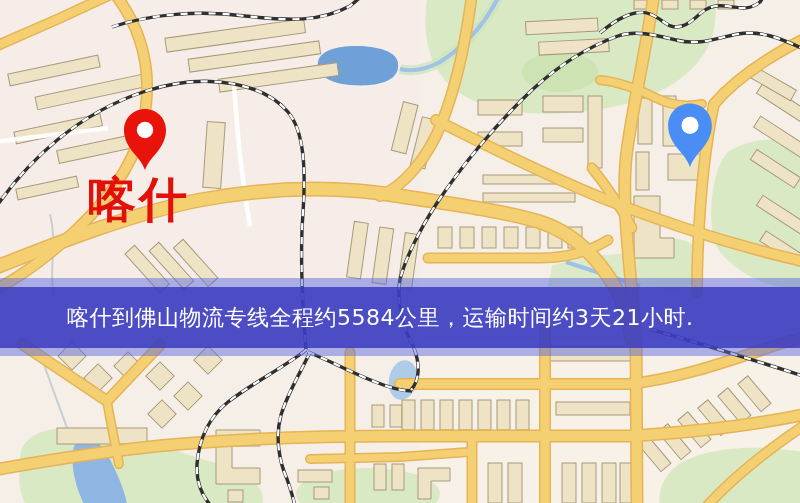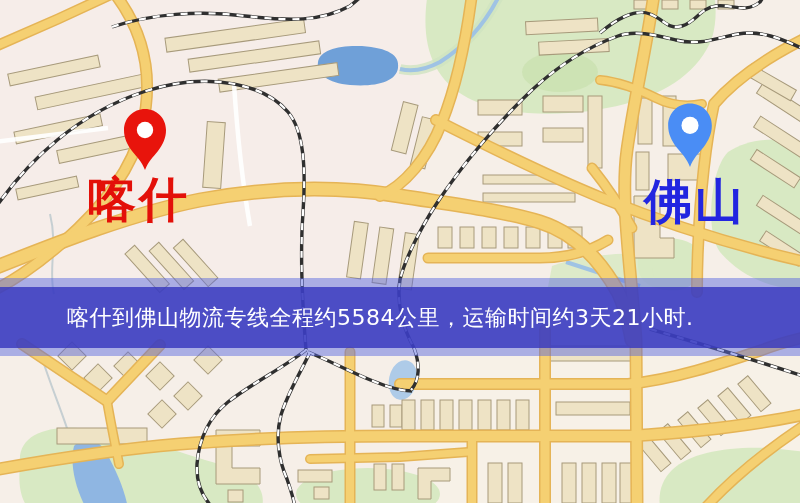--- a/index.html
+++ b/index.html
@@ -269,19 +269,18 @@
     <path d="M0,0 C-3,-8 -8,-13 -13,-19 C-18,-26 -21,-32 -21,-40 C-21,-52 -11.5,-61 0,-61 C11.5,-61 21,-52 21,-40 C21,-32 18,-26 13,-19 C8,-13 3,-8 0,0 Z" fill="#e8140c"></path>
     <circle cx="0" cy="-40" r="8.2" fill="#ffffff"></circle>
   </g>
   <g transform="translate(690,167) scale(1.04)">
     <path d="M0,0 C-3,-8 -8,-13 -13,-19 C-18,-26 -21,-32 -21,-40 C-21,-52 -11.5,-61 0,-61 C11.5,-61 21,-52 21,-40 C21,-32 18,-26 13,-19 C8,-13 3,-8 0,0 Z" fill="#4a8df5"></path>
     <circle cx="0" cy="-40" r="8.2" fill="#ffffff"></circle>
   </g>
 </svg>
 
   <div class="city-label" style="left: 88px; top: 178px; color: rgb(227, 16, 9);">喀什</div>
-  <div class="city-label" style="left: 644px; top: 180px; color: rgb(34, 37, 224);">佛山</div>
 
   <div class="banner-halo"></div>
   <div class="banner">
     <span>喀什到佛山物流专线全程约5584公里，运输时间约3天21小时.</span>
   </div>
 </div>
 
 </body></html>

